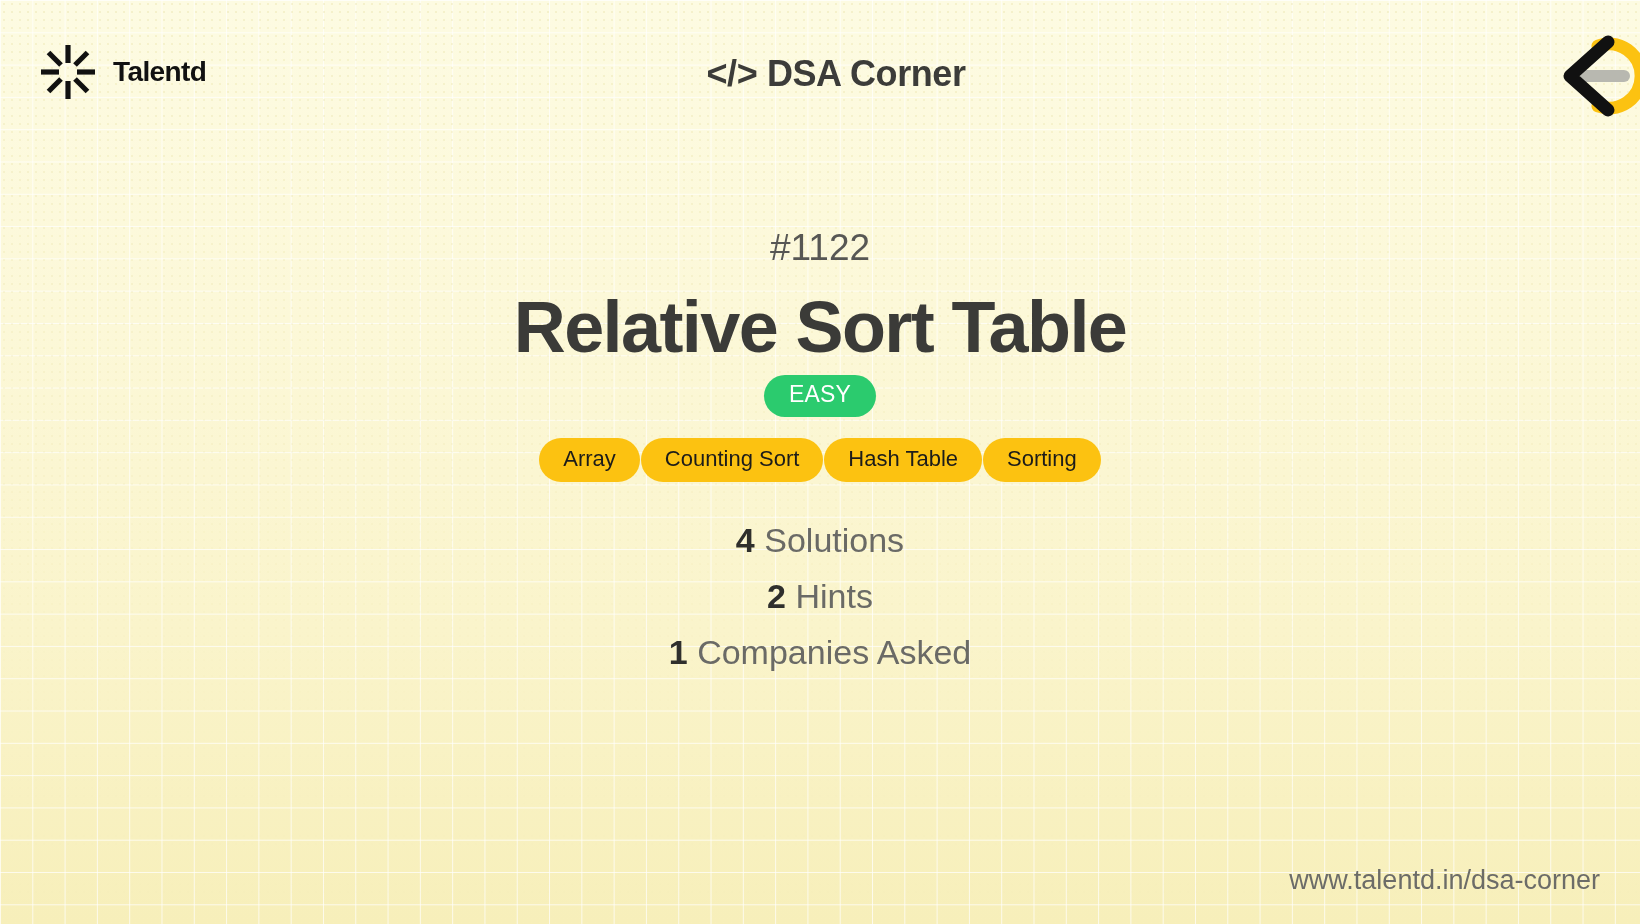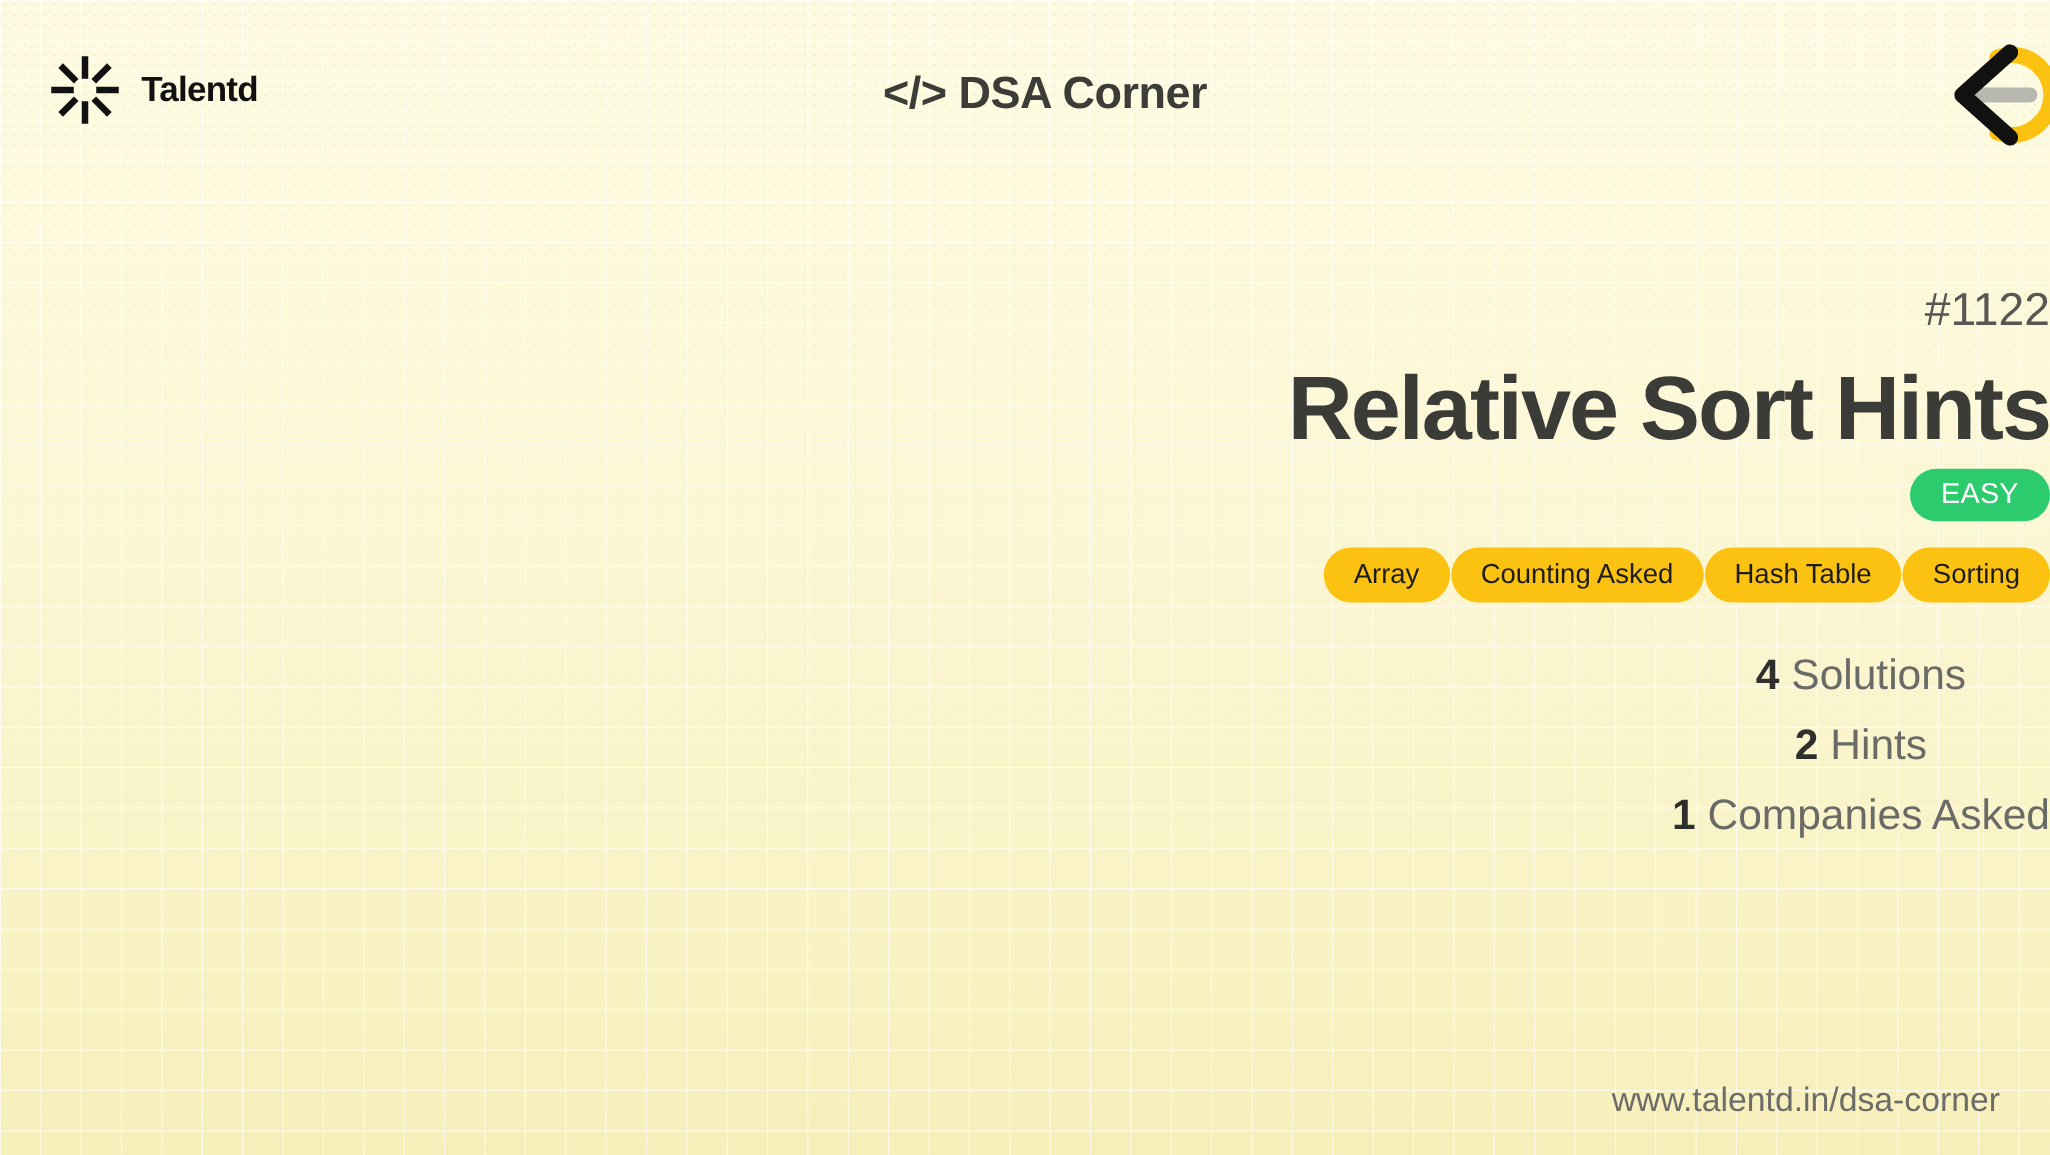--- a/index.html
+++ b/index.html
@@ -63,21 +63,21 @@
   #header-title .code-mark { font-weight:700; }
 
   #corner-logo {
     position:absolute; right:-16px; top:26px;
     width:110px; height:100px;
   }
 
   
   #main {
     position:absolute; left:0; top:228px; width:100%;
-    display:flex; flex-direction:column; align-items:flex-end;
+    display:flex; flex-direction:column; align-items:center;
   }
 
   #problem-number {
     font-size:37px; font-weight:400; color:#575754;
     line-height:1.1; letter-spacing:0px;
   }
 
   #problem-title {
     margin-top:21px;
     font-size:72px; font-weight:700; color:#3B3B38;
@@ -165,27 +165,27 @@
 
     <line x1="40" y1="50" x2="78" y2="50" stroke="#B8B8B0" stroke-width="12" stroke-linecap="round"></line>
 
     <path d="M62 16 L24 50 L62 84" fill="none" stroke="#111111" stroke-width="13" stroke-linecap="round" stroke-linejoin="round"></path>
   </svg>
 
   <div id="main">
 
     <div id="problem-number">#1122</div>
 
-    <div id="problem-title">Relative Sort Hints</div>
+    <div id="problem-title">Relative Sort Table</div>
 
     <div id="difficulty-badge">EASY</div>
 
     <div id="tag-list">
       <span class="tag-pill">Array</span>
-      <span class="tag-pill">Counting Asked</span>
+      <span class="tag-pill">Counting Sort</span>
       <span class="tag-pill">Hash Table</span>
       <span class="tag-pill">Sorting</span>
     </div>
 
     <div id="stats">
       <div class="stat-row">
         <span class="stat-value">4</span>
         <span class="stat-label">Solutions</span>
       </div>
       <div class="stat-row">

